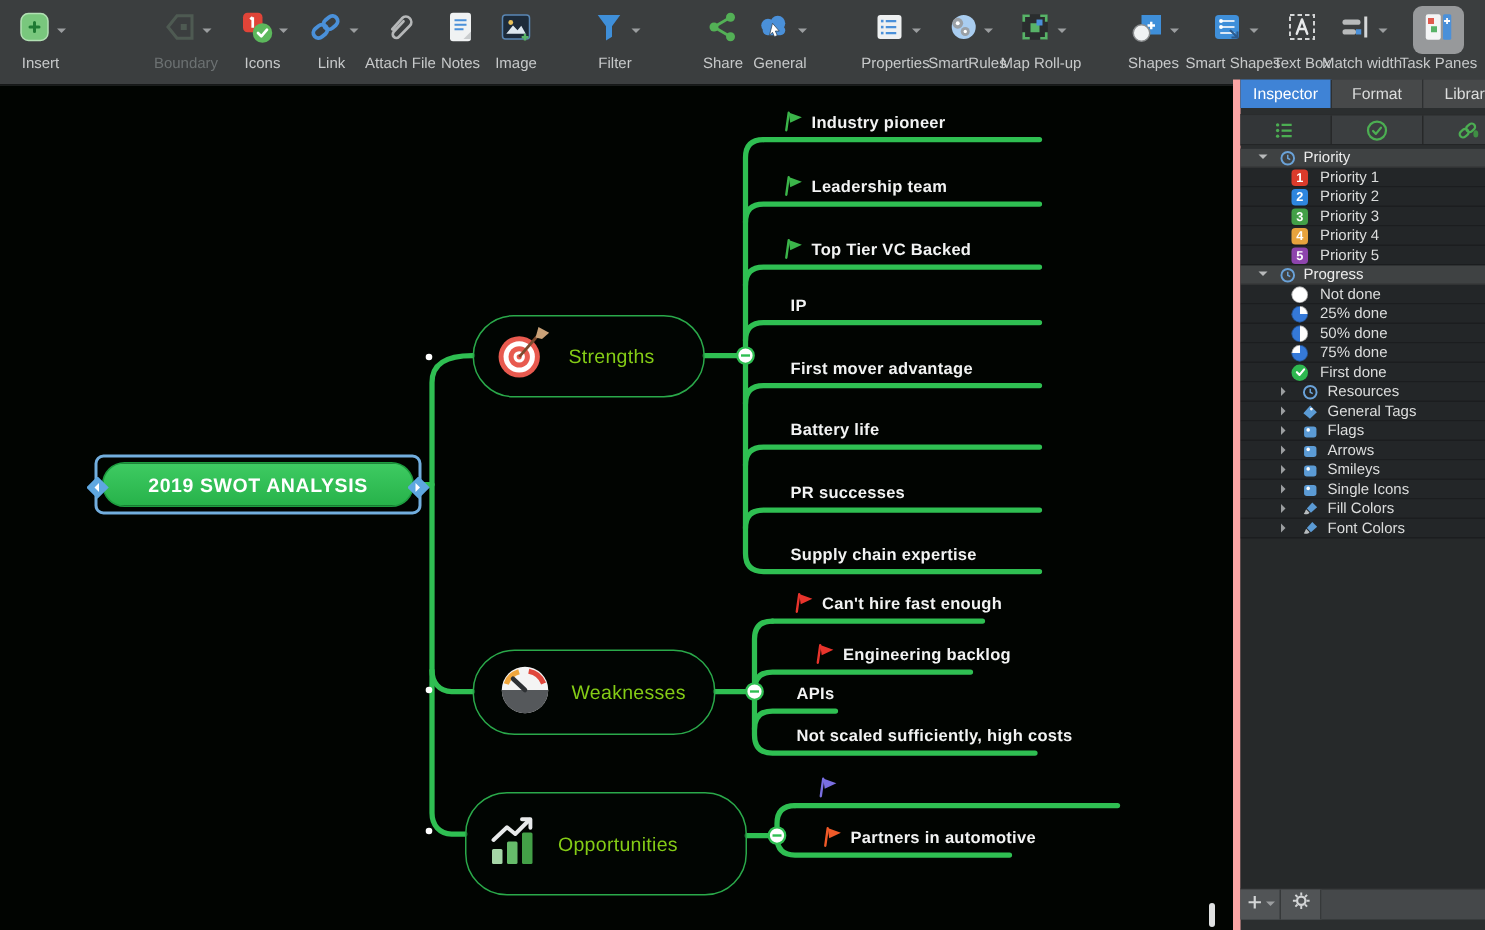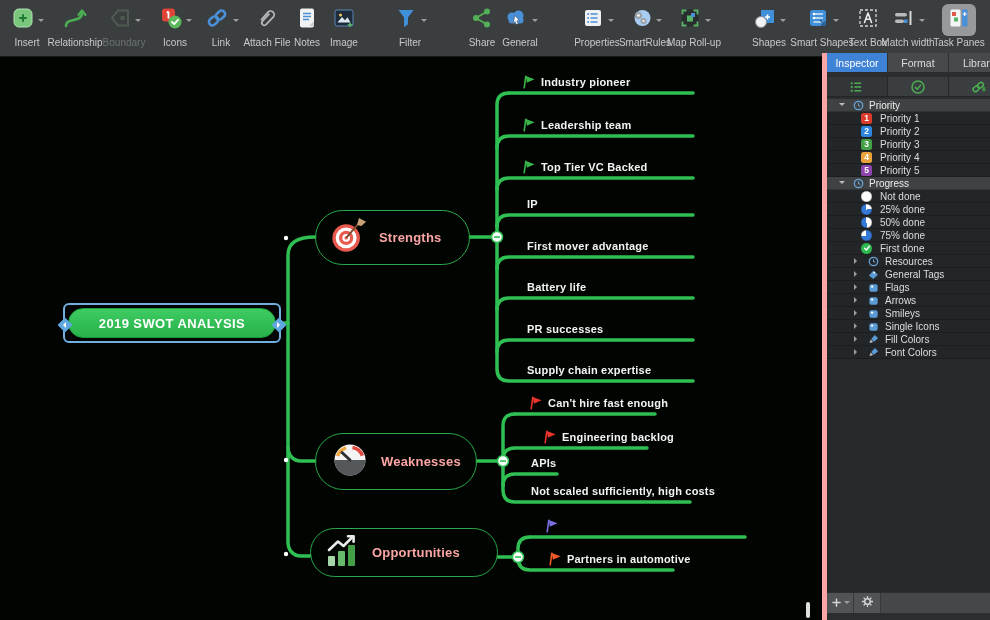--- a/index.html
+++ b/index.html
@@ -14,21 +14,21 @@
   .titem.disabled .tlabel { color:#6c7172; }
   .titem.disabled svg { opacity:.55; }
   .tdrop { width:0; height:0; border:3.5px solid transparent; border-top-color:#9b9ea0; margin-top:4px; }
   .titem.active .ticonwrap { background:#97999b; border-radius:6px; padding:2px 5px; }
 
   
   .canvas { position:absolute; left:0; top:57px; width:822px; height:563px; background:#010401; z-index:0; }
   .links { position:absolute; left:0; top:0; }
   .childrow { position:absolute; height:16px; display:flex; align-items:center; gap:5px; color:#f2f3f3; font-size:11px; font-weight:700; letter-spacing:.2px; white-space:nowrap; cursor:default; }
   .flag-green { color:#3bb54a; } .flag-red { color:#e8342c; } .flag-purple { color:#7a6fe0; } .flag-orange { color:#f05a28; }
-  .bnode { position:absolute; border:1.5px solid #2aa94a; border-radius:28px; background:rgba(1,8,3,.55); display:flex; align-items:center; gap:11px; padding-left:14px; color:#fca5a5; font-size:13px; font-weight:700; letter-spacing:.2px; cursor:default; }
+  .bnode { position:absolute; border:1.5px solid #2aa94a; border-radius:28px; background:rgba(1,8,3,.55); display:flex; align-items:center; gap:11px; padding-left:14px; color:#84cc16; font-size:13px; font-weight:400; letter-spacing:.2px; cursor:default; }
   .selbox { position:absolute; left:63px; top:246px; width:218px; height:40px; border:2px solid #72aede; border-radius:6px; }
   .cpill { position:absolute; left:3px; top:3px; right:3px; bottom:3px; border-radius:17px; background:linear-gradient(#3ecb62,#27b24a); border:1px solid #1d9c3f; display:flex; align-items:center; justify-content:center; color:#fff; font-size:13px; font-weight:800; letter-spacing:.4px; white-space:nowrap; }
   .handle { position:absolute; width:15px; height:15px; background:#5ea7e0; clip-path:polygon(50% 0,100% 50%,50% 100%,0 50%); }
   .handle::after { content:""; position:absolute; top:4.2px; border:3.4px solid transparent; }
   .handle.left { left:-7.5px; top:12.5px; } .handle.left::after { left:2.6px; border-right-color:#fff; }
   .handle.right { right:-7.5px; top:12.5px; } .handle.right::after { left:5.6px; border-left-color:#fff; }
   .vthumb { position:absolute; left:806px; top:545px; width:4px; height:16px; background:#e0e2e2; border-radius:2px; }
 
   
   .sidebar { position:absolute; left:822px; top:53px; width:188px; height:567px; background:#2b2e2f; border-left:5px solid #fca5a5; z-index:2; }
@@ -67,29 +67,20 @@
       <div class="ticonwrap">
           <span><svg width="24" height="24" viewBox="0 0 24 24">
               <rect x="3" y="3" width="18" height="18" rx="5" fill="#79c77d" stroke="#b2e0b4"></rect>
               <path d="M12 9v6M9 12h6" stroke="#1f7a33" stroke-width="2" stroke-linecap="round"></path>
             </svg></span>
           <span class="tdrop"></span>
         </div>
       <div class="tlabel">Insert</div>
     </div>
 
-    <div class="titem" style="left:40px">
-      <div class="ticonwrap">
-          <span><svg width="26" height="24" viewBox="0 0 26 24">
-              <path d="M4 20 C4 11 20 17 20 7" fill="none" stroke="#4cae52" stroke-width="2.6" stroke-linecap="round"></path>
-              <path d="M16.5 9 L20 4.5 L23.5 9" fill="none" stroke="#4cae52" stroke-width="2.2" stroke-linecap="round" stroke-linejoin="round"></path>
-            </svg></span>
-        </div>
-      <div class="tlabel">Relationship</div>
-    </div>
 
     <div class="titem disabled" style="left:89px">
       <div class="ticonwrap">
           <span><svg width="24" height="24" viewBox="0 0 24 24">
               <path d="M4 12 L10 4.5 H20 V19.5 H10 Z" fill="none" stroke="#5f7263" stroke-width="2"></path>
               <rect x="12.5" y="10" width="4" height="4" fill="#5f7263"></rect>
             </svg></span>
           <span class="tdrop"></span>
         </div>
       <div class="tlabel">Boundary</div>
@@ -358,21 +349,21 @@
       <span><svg width="40" height="40" viewBox="0 0 40 40">
             <circle cx="20" cy="20" r="15.5" fill="#f4f4f4"></circle>
             <path d="M4.5 20 a15.5 15.5 0 0 0 31 0 Z" fill="#55585b"></path>
             <path d="M7.5 16 A13 13 0 0 1 16 7.8" stroke="#f0a63c" stroke-width="3.5" fill="none"></path>
             <path d="M22.5 7.5 A13 13 0 0 1 32.4 15.7" stroke="#e0483d" stroke-width="3.5" fill="none"></path>
             <line x1="20" y1="20" x2="12" y2="12.5" stroke="#2e3134" stroke-width="3" stroke-linecap="round"></line>
           </svg></span>
       <span>Weaknesses</span>
     </div>
 
-    <div class="bnode" style="left:310px;top:471px;width:188px;height:49px">
+    <div class="bnode" style="left:310px;top:471px;width:188px;height:69px">
       <span><svg width="36" height="36" viewBox="0 0 36 36">
             <rect x="3" y="23" width="7" height="10" rx="1" fill="#a5d6a7"></rect>
             <rect x="13" y="18" width="7" height="15" rx="1" fill="#66bb6a"></rect>
             <rect x="23" y="12" width="7" height="21" rx="1" fill="#43a047"></rect>
             <path d="M4 17 L13 8.5 L18.5 13 L28 3.5" stroke="#e8eaeb" stroke-width="2.6" fill="none" stroke-linecap="round" stroke-linejoin="round"></path>
             <path d="M23 3.2 L28.6 3.2 L28.6 8.8" stroke="#e8eaeb" stroke-width="2.6" fill="none" stroke-linecap="round" stroke-linejoin="round"></path>
           </svg></span>
       <span>Opportunities</span>
     </div>
 

